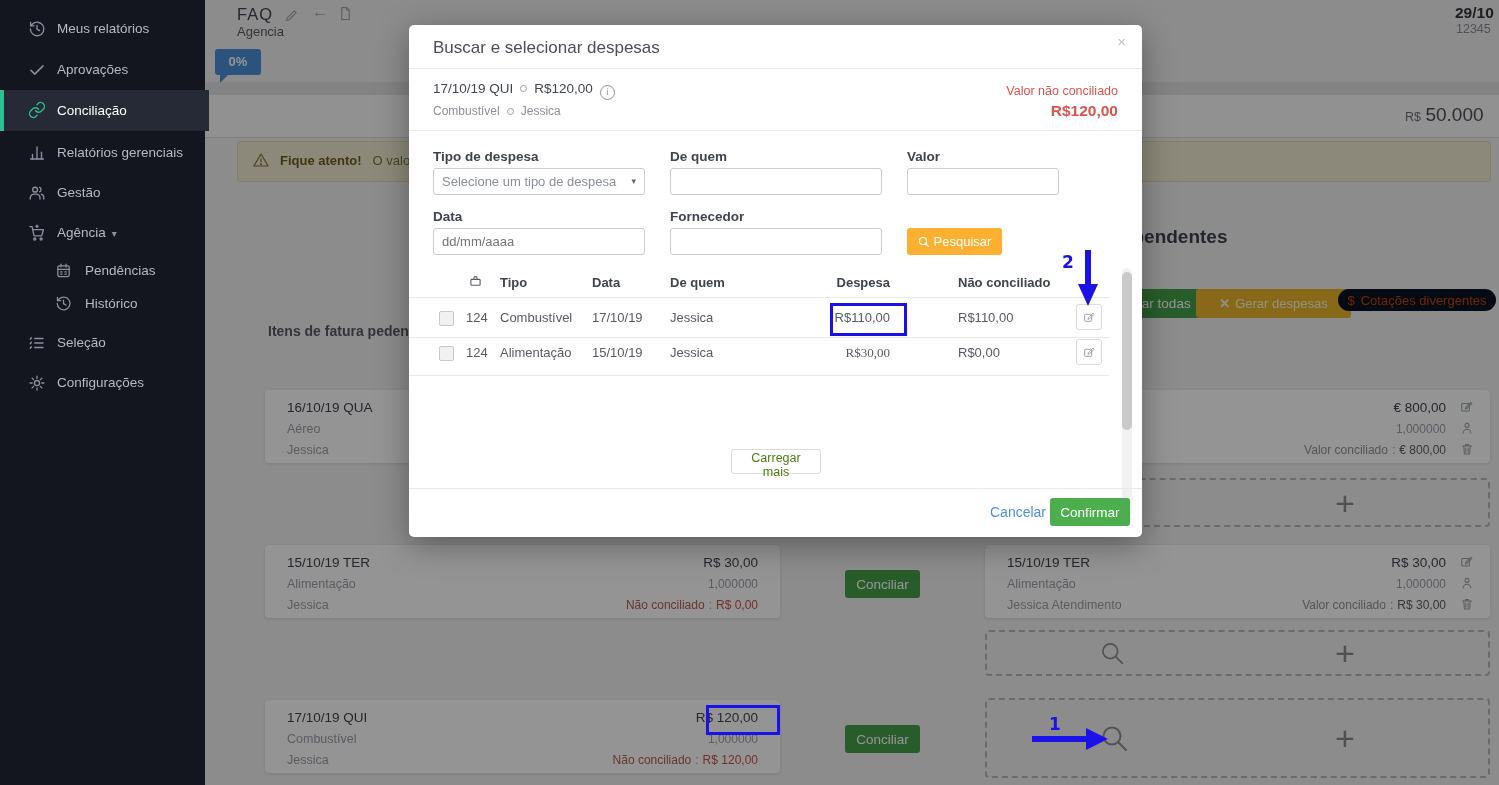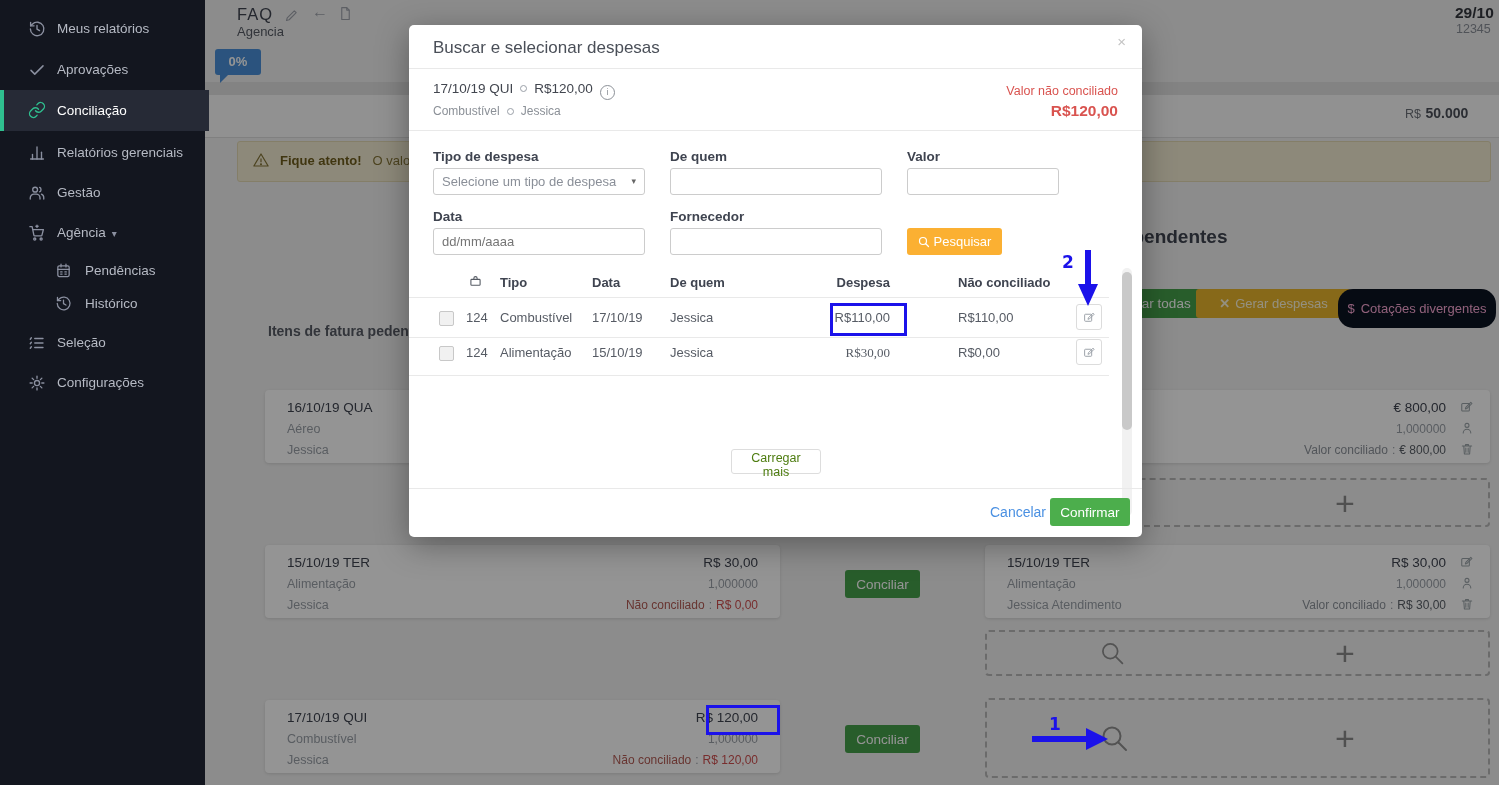--- a/index.html
+++ b/index.html
@@ -50,22 +50,22 @@
   .dash{position:absolute;left:985px;width:505px;border:2px dashed #b9b9b9;border-radius:4px;box-sizing:border-box;}
   .dash .d-search{position:absolute;left:112px;top:50%;transform:translateY(-50%);color:#8f8f8f;cursor:pointer;}
   .dash .d-plus{position:absolute;left:348px;top:50%;transform:translateY(-50%);font-size:34px;font-weight:300;color:#8a8a8a;line-height:30px;cursor:pointer;}
 
   .btn-green{background:#46a04b;color:#fff;border:none;border-radius:3px;font-size:13.5px;cursor:pointer;
              font-family:"Liberation Sans",sans-serif;}
   .sec-head{font-weight:bold;white-space:nowrap;}
 
   .btn-yellow{position:absolute;left:1196px;top:289px;width:155px;height:29px;background:#e9b62b;border:none;border-radius:3px;
               color:#fff8dd;font-size:13px;cursor:pointer;font-family:"Liberation Sans",sans-serif;}
-  .btn-dark{position:absolute;left:1338px;top:289px;width:158px;height:39px;background:#0c1322;border:none;border-radius:15px;
-            color:#f9a8d4;font-size:13px;cursor:pointer;font-family:"Liberation Sans",sans-serif;}
+  .btn-dark{position:absolute;left:1338px;top:289px;width:158px;height:22px;background:#0c1322;border:none;border-radius:15px;
+            color:#c2410c;font-size:13px;cursor:pointer;font-family:"Liberation Sans",sans-serif;}
 
   
   #dim{position:absolute;left:205px;top:0;width:1294px;height:785px;background:rgba(0,0,0,0.42);z-index:50;}
 
   
   #modal{position:absolute;left:409px;top:25px;width:733px;height:512px;background:#fff;z-index:100;
          border-radius:5px;box-shadow:0 8px 32px rgba(0,0,0,.35);}
   #modal .hr{position:absolute;left:0;width:733px;height:1px;background:#e9e9e9;}
   .m-title{position:absolute;left:24px;top:13px;font-size:17px;color:#4a4f58;}
   .m-close{position:absolute;right:16px;top:8px;font-size:15px;color:#c4c4c4;cursor:pointer;}
@@ -225,21 +225,21 @@
   </span>
   <div class="abs" style="left:237px;top:24px;font-size:13px;color:#565b64;">Agencia</div>
 
   <div class="abs" style="left:1455px;top:4px;font-size:15.5px;font-weight:bold;color:#33363d;white-space:nowrap;">29/10</div>
   <div class="abs" style="left:1456px;top:22px;font-size:12.5px;color:#8a8f98;white-space:nowrap;">12345</div>
 
   <div class="page-strip"></div>
   <div class="page-panel">
     <div class="abs" style="left:1200px;top:9px;white-space:nowrap;">
       <span style="font-size:12.5px;color:#6b7078;">R$</span>
-      <span style="font-size:14px;font-weight:bold;color:#4a4f58;text-align:right;">50.000</span>
+      <span style="font-size:19px;font-weight:normal;color:#4a4f58;text-align:right;">50.000</span>
     </div>
   </div>
 
   <div class="badge">0%</div>
 
   <div class="warnbar">
     <span class="w-ico">
       <svg width="18" height="18" viewBox="0 0 24 24" fill="none" stroke="currentColor" stroke-width="1.6" stroke-linejoin="round">
           <path d="M12 4L2.5 20h19z"></path>
           <path d="M12 10v5"></path>

